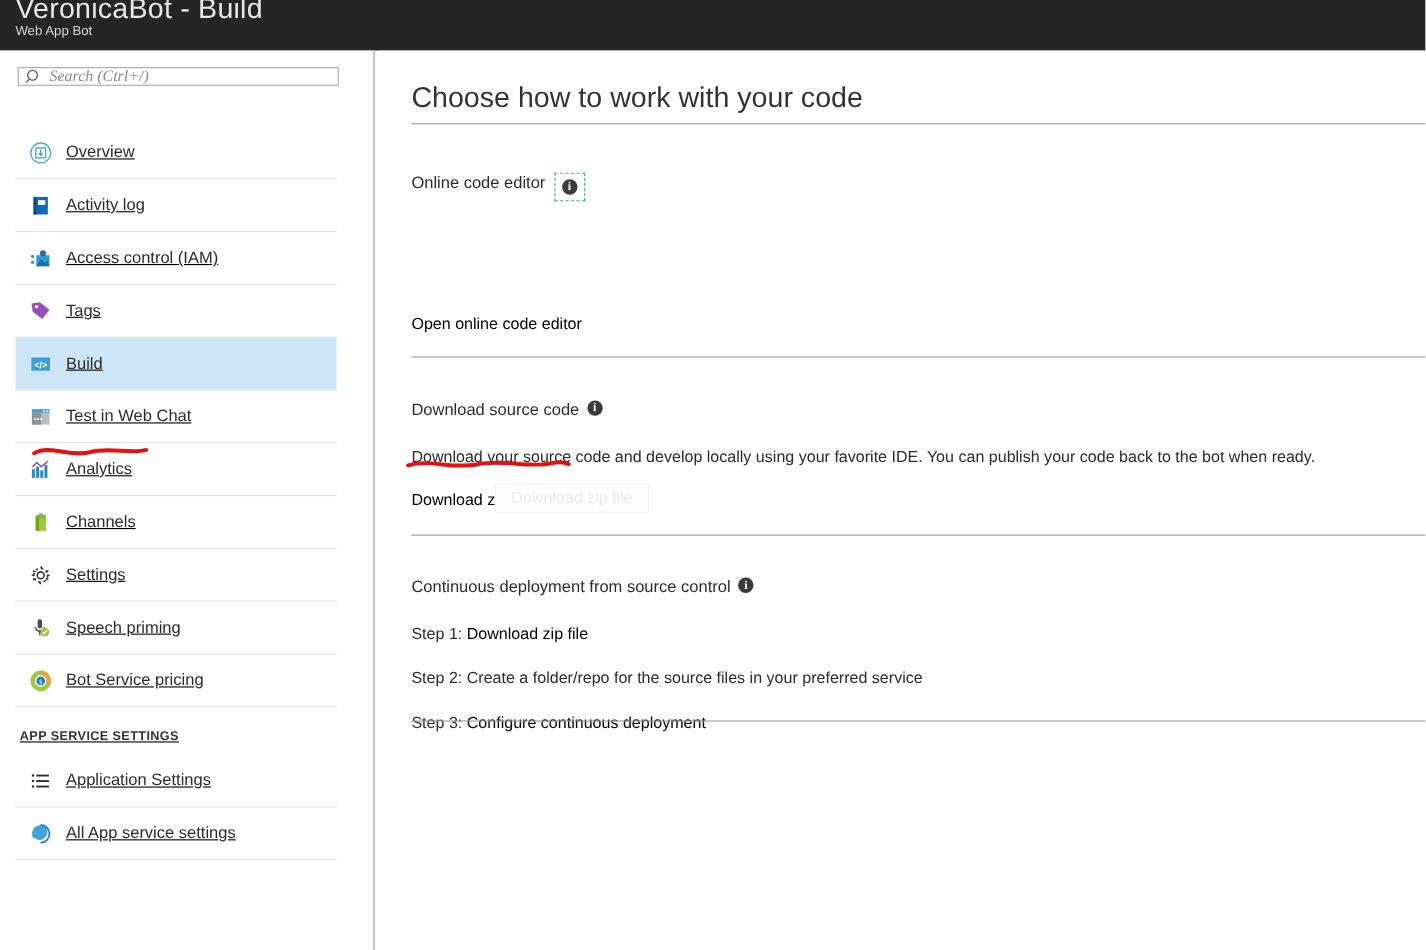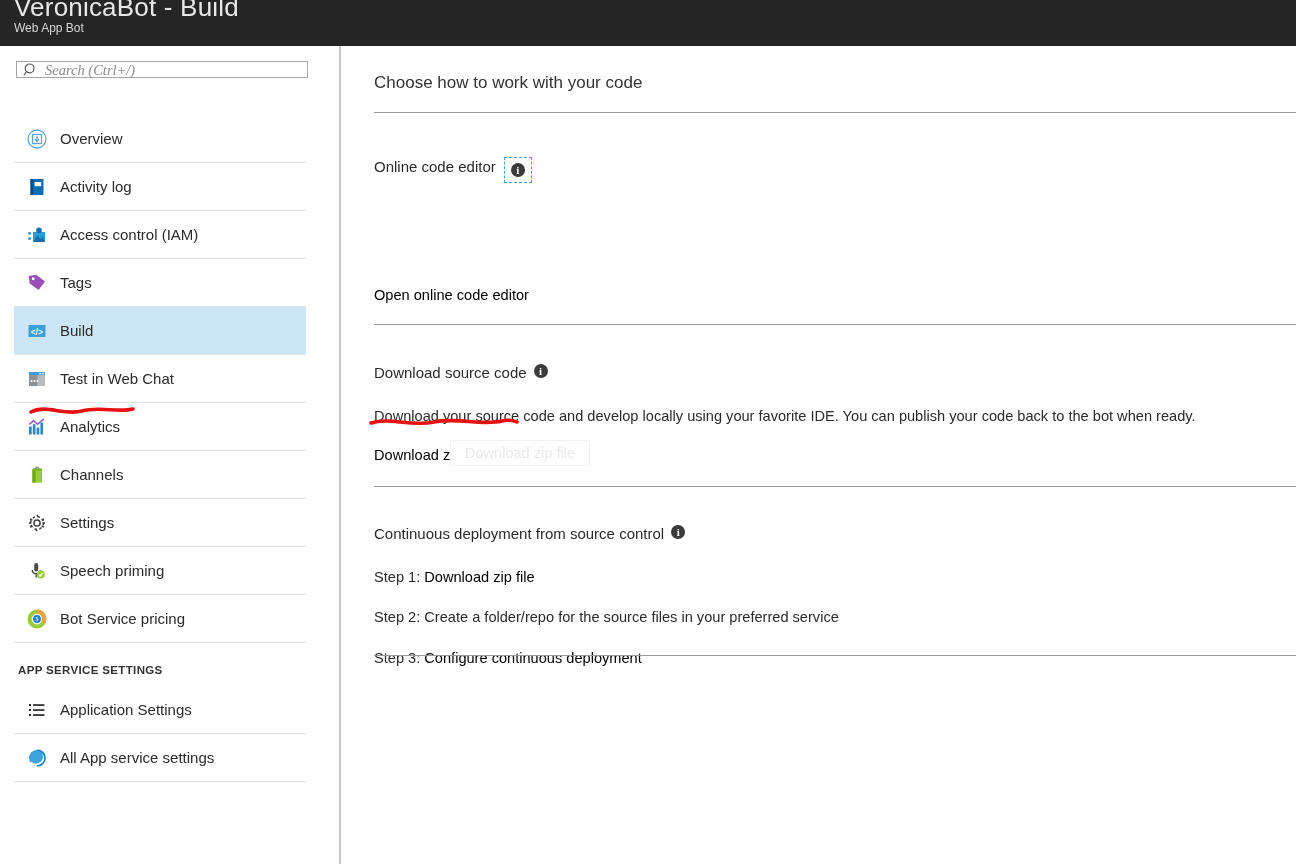--- a/index.html
+++ b/index.html
@@ -83,20 +83,21 @@
     width: 240px;
     padding: 0;
   }
   .search-input::placeholder { color: #8a8a8a; opacity: 1; }
 
   .navlist {
     position: absolute;
     left: 14px;
     top: 69px;
     width: 292px;
+    text-decoration: underline;
   }
   .nav-section-title {
     font-size: 11.5px;
     font-weight: bold;
     color: #333;
     letter-spacing: 0.35px;
     padding: 21px 0 10px 4px;
   }
   .nav-item {
     position: relative;
@@ -127,21 +128,21 @@
   .content {
     position: absolute;
     left: 343px; top: 46px;
     width: 953px;
     height: 818px;
     background: #ffffff;
   }
   .page-heading {
     position: absolute;
     left: 31px; top: 27px;
-    font-size: 17px;
+    font-size: 26px;
     color: #333333;
     font-weight: 400;
     white-space: nowrap;
   }
   .rule {
     position: absolute;
     left: 31px;
     width: 922px;
     height: 0;
     border-top: 1px solid #9a9a9a;

